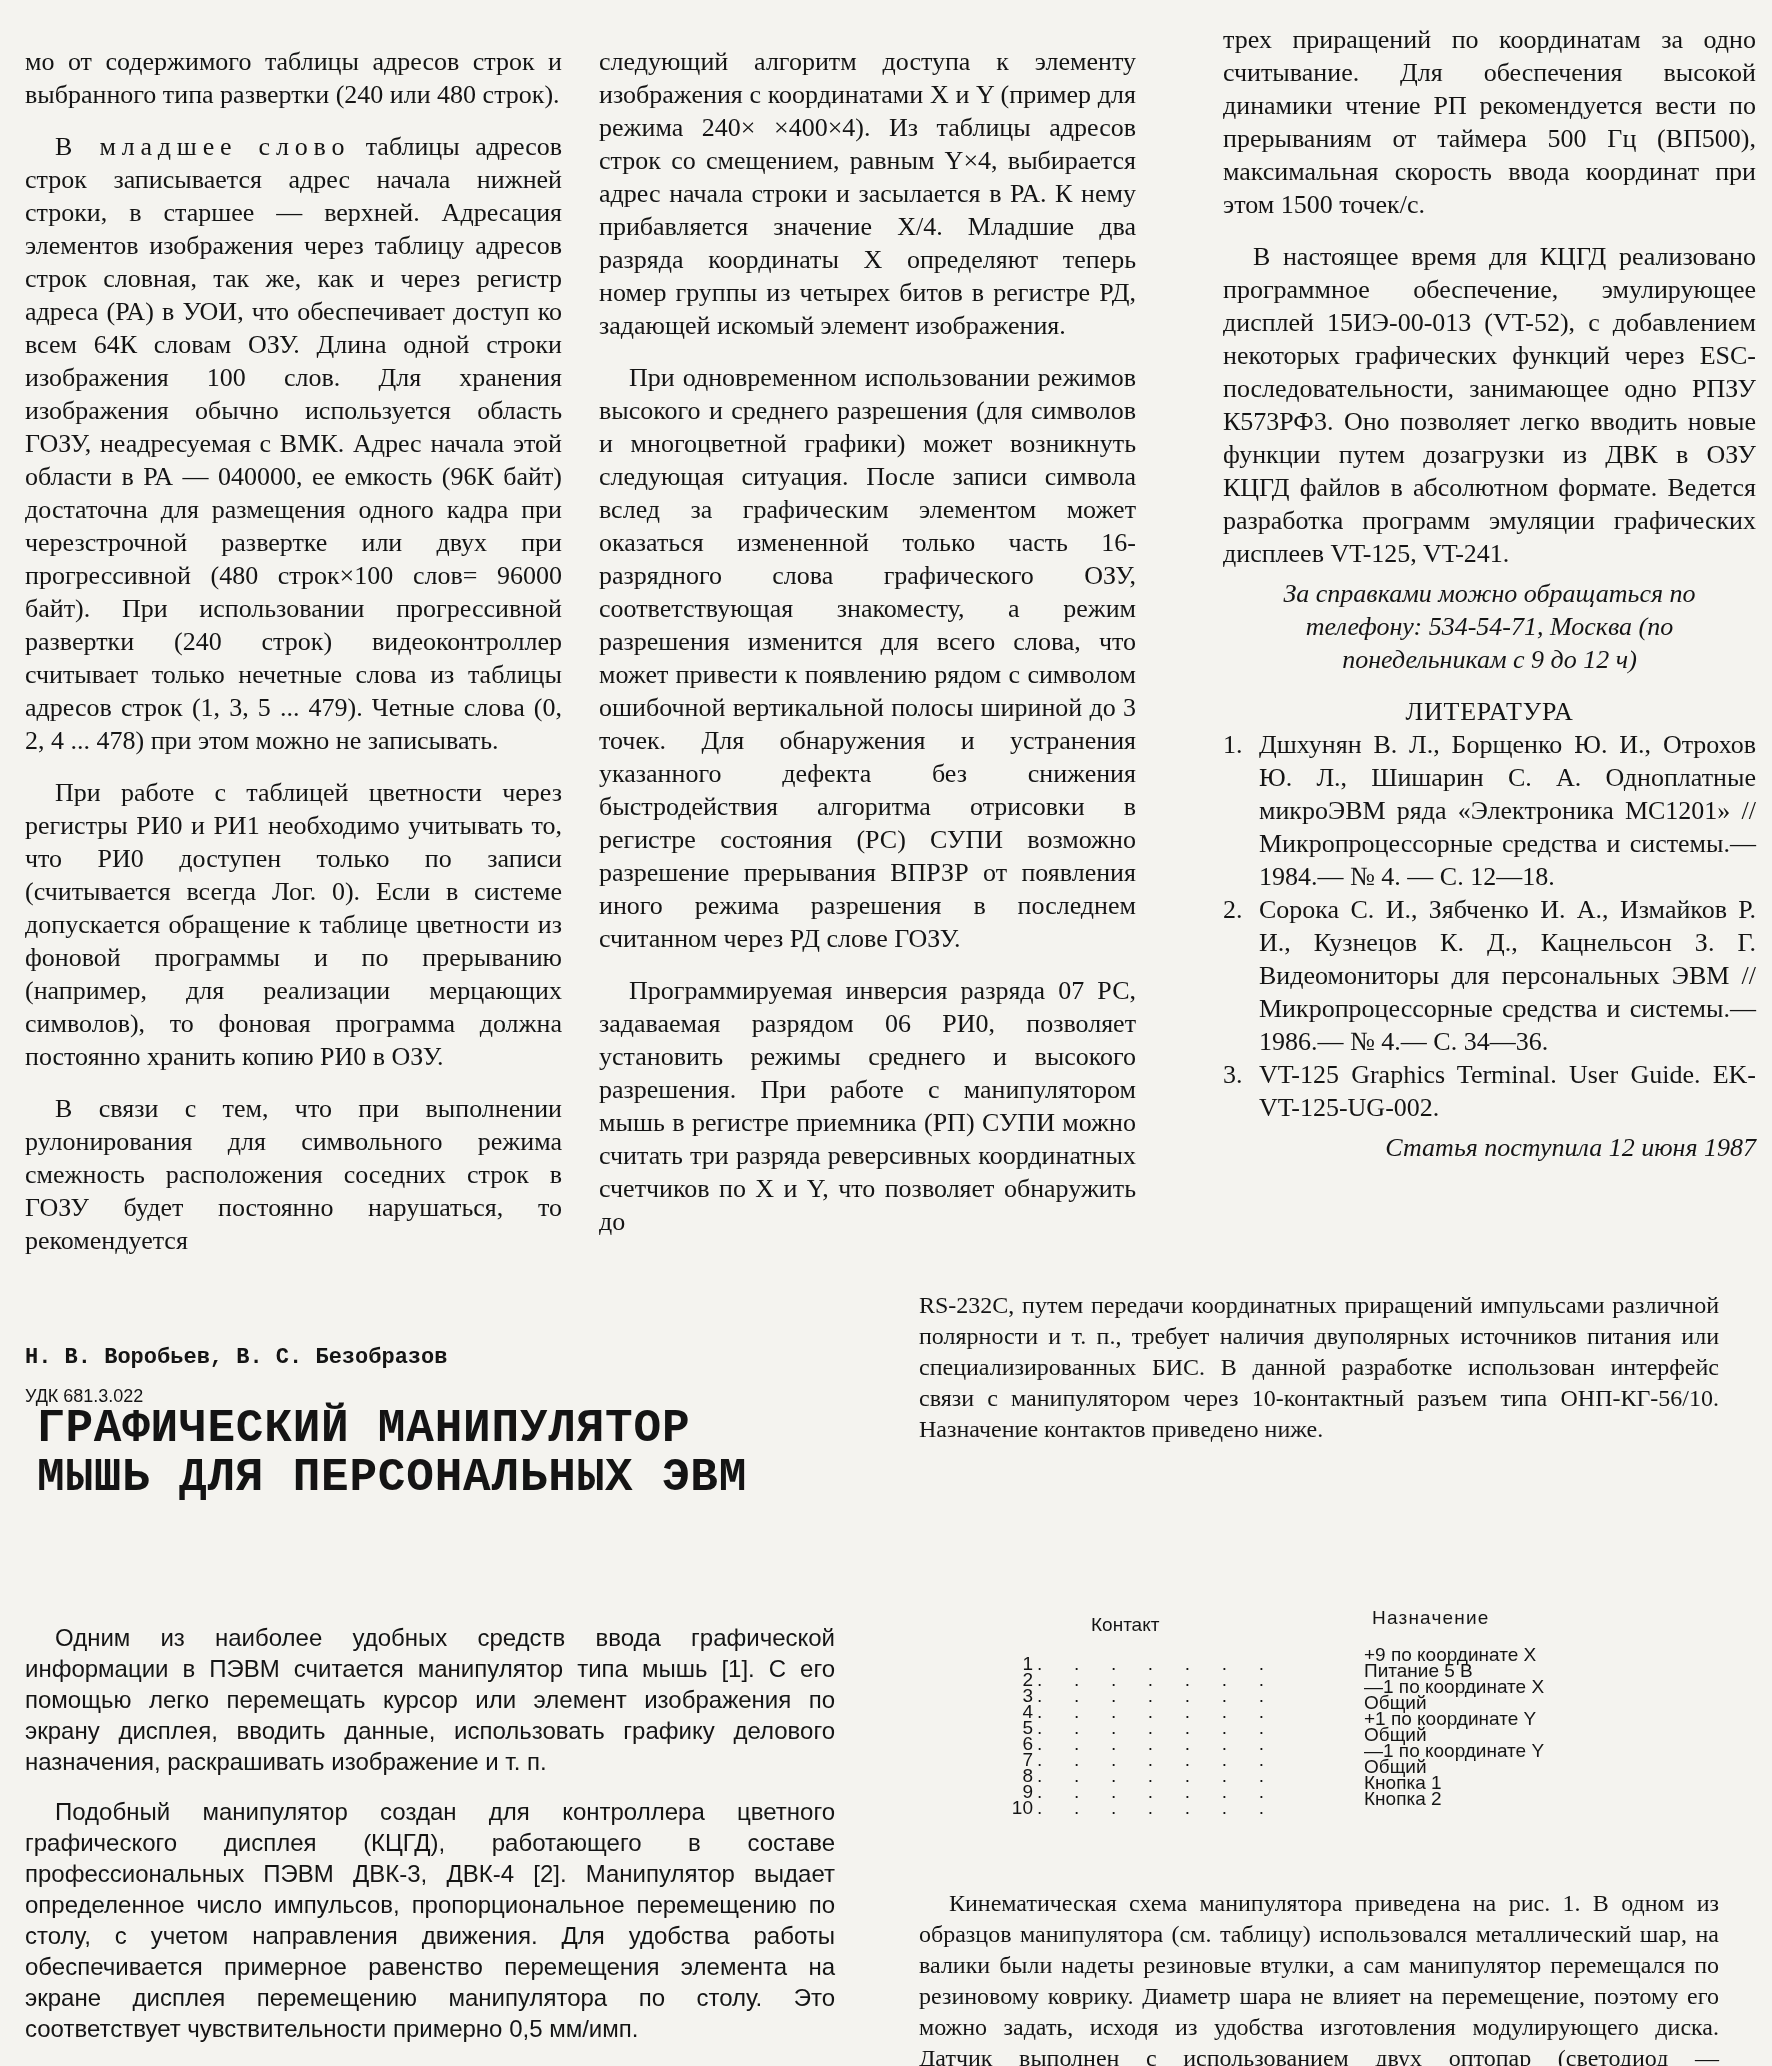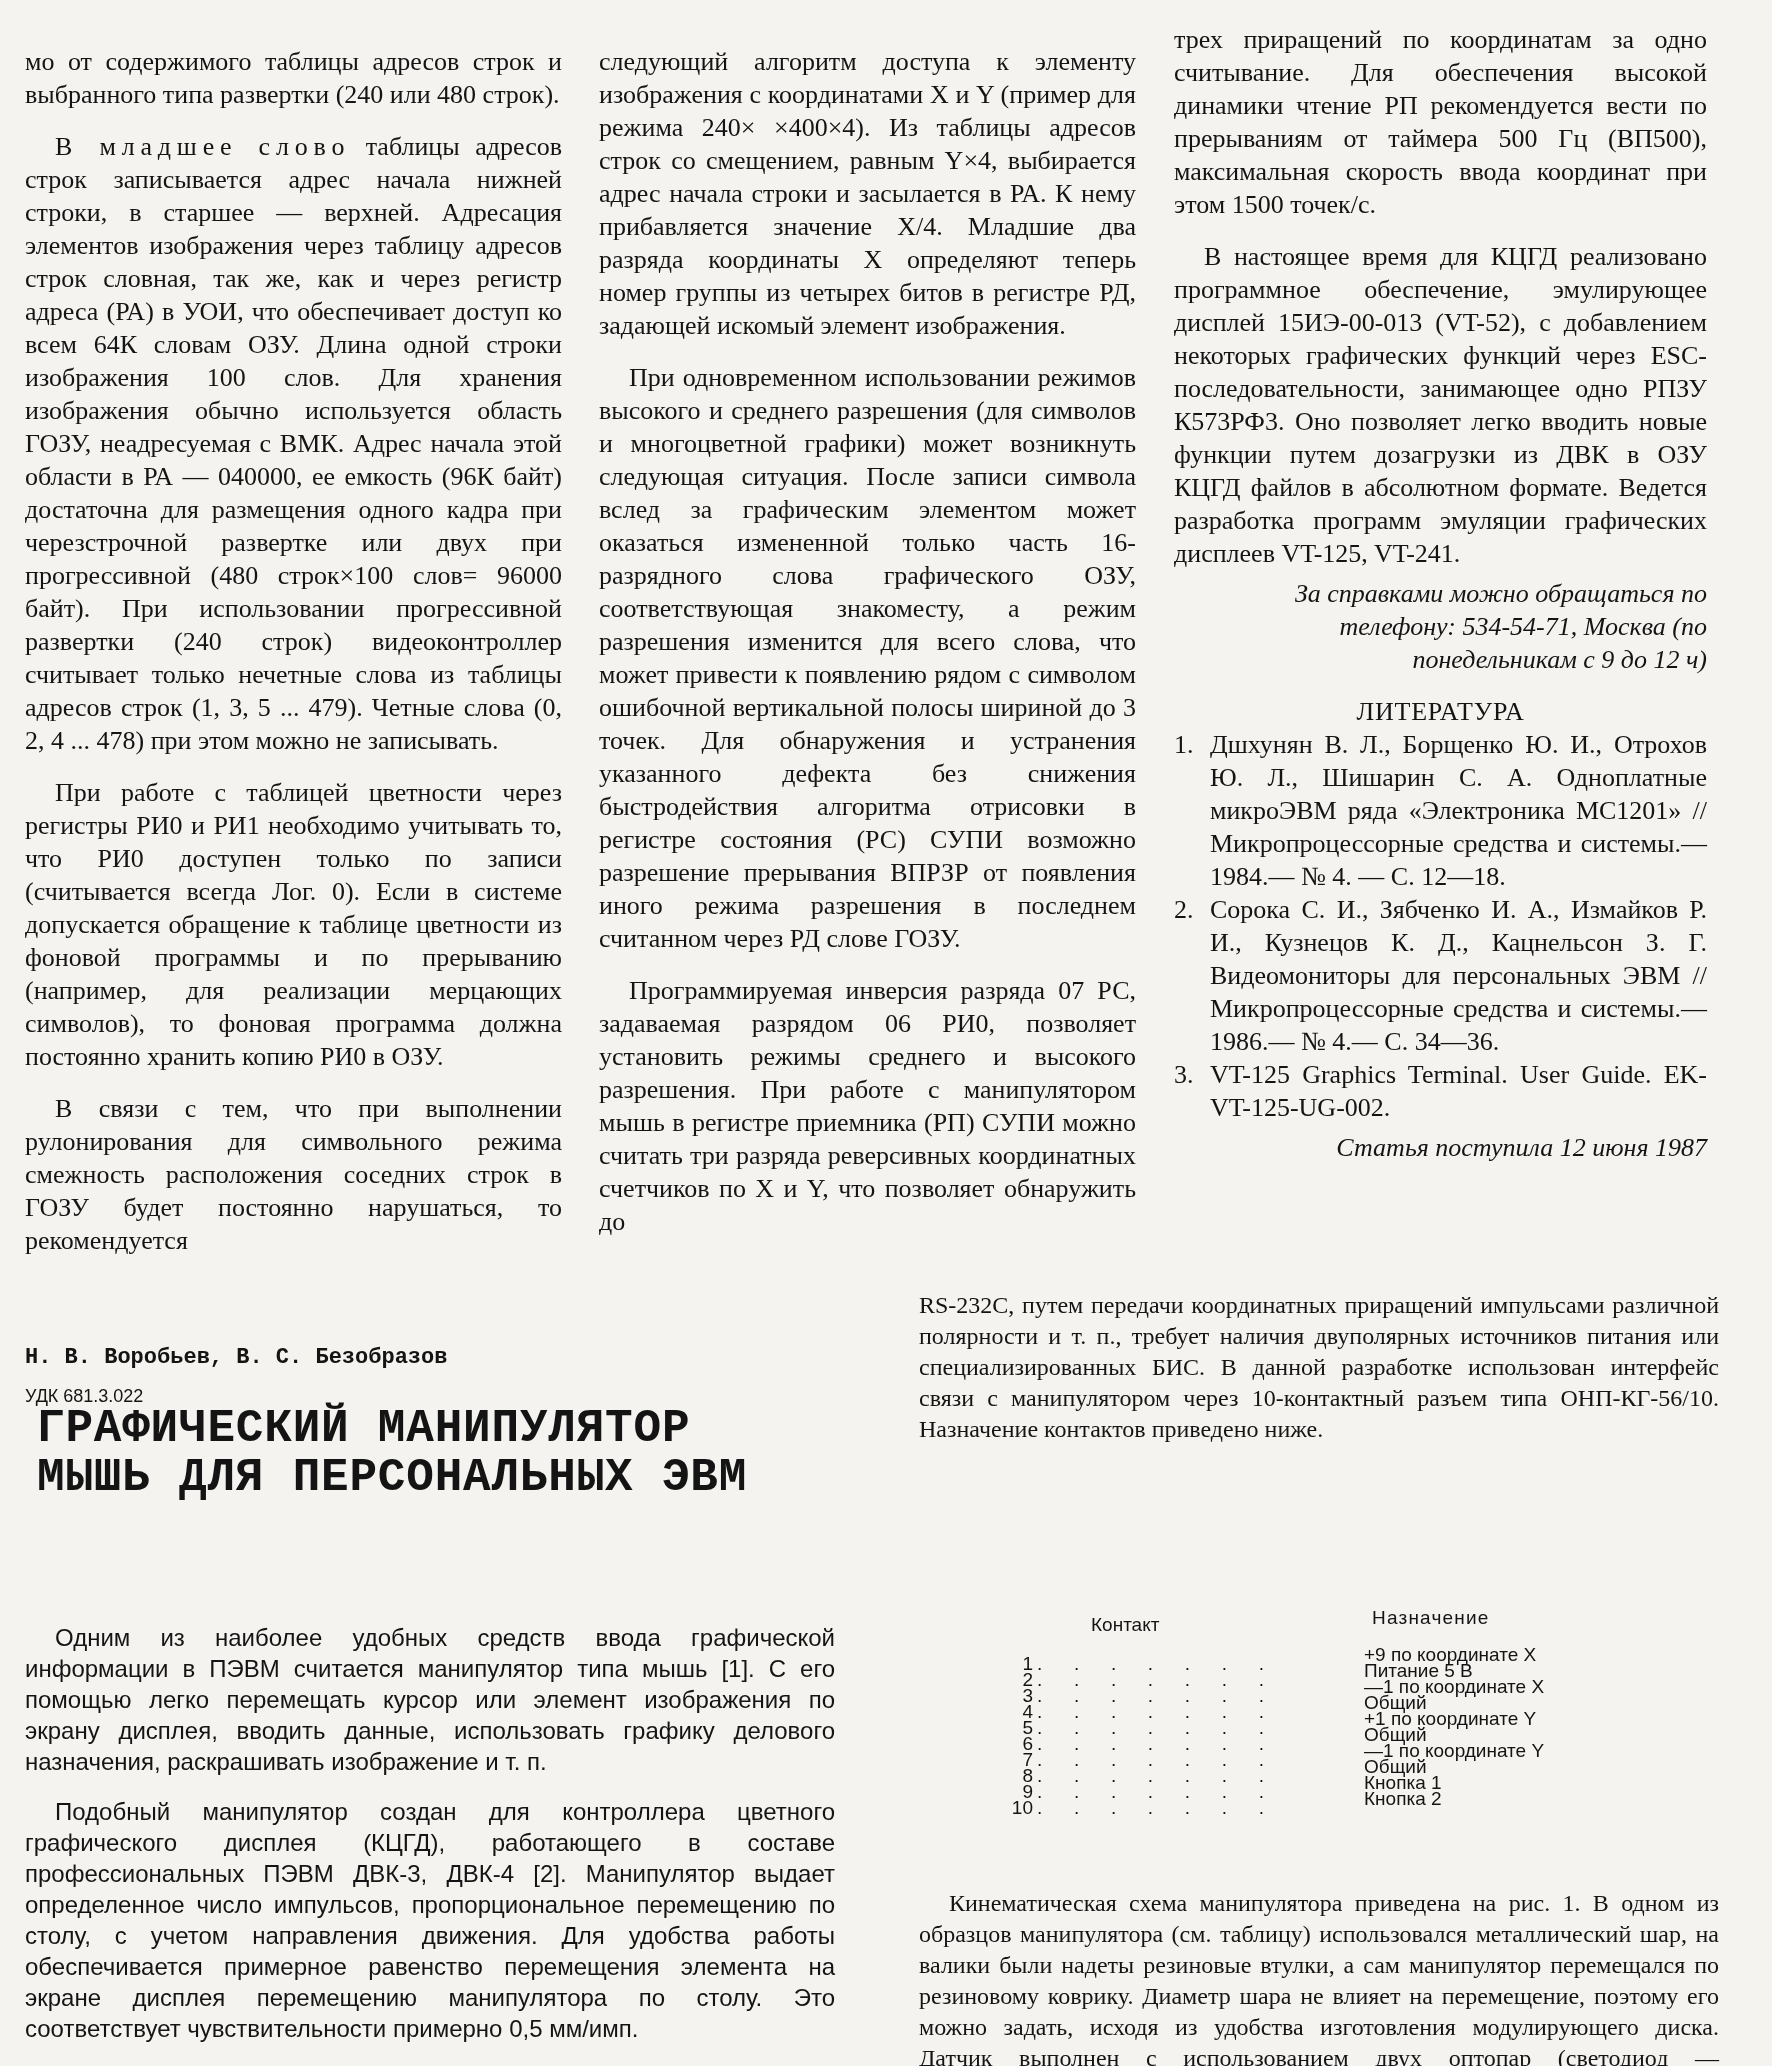--- a/index.html
+++ b/index.html
@@ -11,23 +11,23 @@
   }
   .page { position: absolute; left: 0; top: 0; width: 1772px; height: 2369px; }
   .col { position: absolute; font-size: 26px; line-height: 33px; text-align: justify; }
   .col p { margin: 0; text-indent: 0; }
   .col p.ind { text-indent: 30px; }
   .col p + p { margin-top: 19px; }
   .spaced { letter-spacing: 5.8px; }
 
   #top-col-1 { left: 25px; top: 45px; width: 537px; }
   #top-col-2 { left: 599px; top: 45px; width: 537px; }
-  #top-col-3 { left: 1174px; top: 23px; width: 533px; }
+  #top-col-3 { left: 1223px; top: 23px; width: 533px; }
 
-  .contact-note { font-style: italic; text-align: right; margin-top: 6.6px !important; }
+  .contact-note { font-style: italic; text-align: center; margin-top: 6.6px !important; }
   .lit-heading { text-align: center; margin: 8.3px 0 7.4px; letter-spacing: 0.8px; }
   .ref-list { list-style: none; margin: 0; padding: 0; }
   .ref-list li { position: relative; padding-left: 36px; text-align: justify; }
   .ref-list .num { position: absolute; left: 0; top: 0; }
   .received { font-style: italic; text-align: right; margin-top: 7.4px !important; }
 
   #udk { position: absolute; left: 25px; top: 1386px; font-family: "Liberation Sans", sans-serif; font-size: 18px; }
   #authors { position: absolute; left: 25px; top: 1345px; font-family: Liberation Mono, monospace; font-size: 22px; font-weight: bold; }
   #article-title { position: absolute; left: 25px; top: 1393px; margin: 12px; font-family: Liberation Mono, monospace; font-weight: bold; font-size: 46px; line-height: 49px; letter-spacing: 0.8px; }
 

